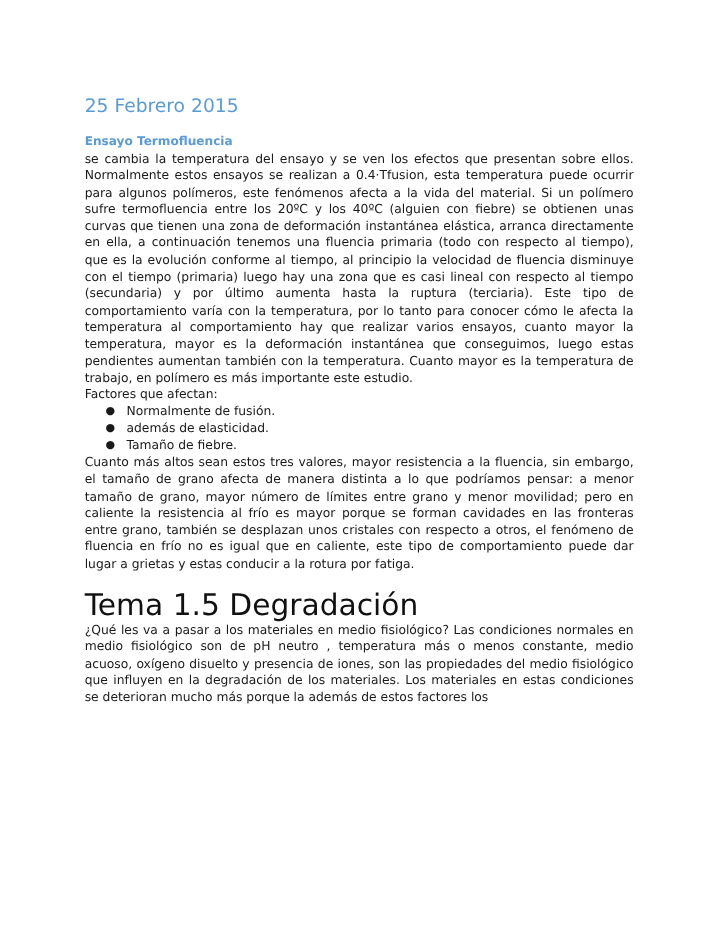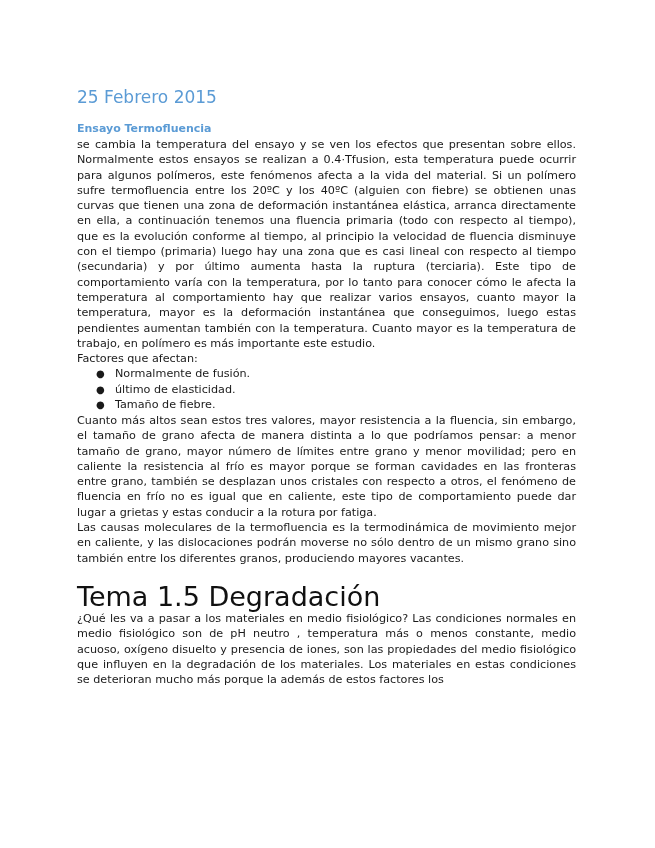--- a/index.html
+++ b/index.html
@@ -17,21 +17,20 @@
 <body>
 
 <div class="page">
   <h2 class="date">25 Febrero 2015</h2>
 
   <h3 class="h2">Ensayo Termofluencia</h3>
   <p>se cambia la temperatura del ensayo y se ven los efectos que presentan sobre ellos. Normalmente estos ensayos se realizan a 0.4·Tfusion, esta temperatura puede ocurrir para algunos polímeros, este fenómenos afecta a la vida del material. Si un polímero sufre termofluencia entre los 20ºC y los 40ºC (alguien con fiebre) se obtienen unas curvas que tienen una zona de deformación instantánea elástica, arranca directamente en ella, a continuación tenemos una fluencia primaria (todo con respecto al tiempo), que es la evolución conforme al tiempo, al principio la velocidad de fluencia disminuye con el tiempo (primaria) luego hay una zona que es casi lineal con respecto al tiempo (secundaria) y por último aumenta hasta la ruptura (terciaria). Este tipo de comportamiento varía con la temperatura, por lo tanto para conocer cómo le afecta la temperatura al comportamiento hay que realizar varios ensayos, cuanto mayor la temperatura, mayor es la deformación instantánea que conseguimos, luego estas pendientes aumentan también con la temperatura. Cuanto mayor es la temperatura de trabajo, en polímero es más importante este estudio.</p>
   <p>Factores que afectan:</p>
   <ul>
     <li><span class="bullet">●</span><span>Normalmente de fusión.</span></li>
-    <li><span class="bullet">●</span><span>último de elasticidad.</span></li>
+    <li><span class="bullet">●</span><span>además de elasticidad.</span></li>
     <li><span class="bullet">●</span><span>Tamaño de fiebre.</span></li>
   </ul>
   <p>Cuanto más altos sean estos tres valores, mayor resistencia a la fluencia, sin embargo, el tamaño de grano afecta de manera distinta a lo que podríamos pensar: a menor tamaño de grano, mayor número de límites entre grano y menor movilidad; pero en caliente la resistencia al frío es mayor porque se forman cavidades en las fronteras entre grano, también se desplazan unos cristales con respecto a otros, el fenómeno de fluencia en frío no es igual que en caliente, este tipo de comportamiento puede dar lugar a grietas y estas conducir a la rotura por fatiga.</p>
-  <p>Las causas moleculares de la termofluencia es la termodinámica de movimiento mejor en caliente, y las dislocaciones podrán moverse no sólo dentro de un mismo grano sino también entre los diferentes granos, produciendo mayores vacantes.</p>
 
   <h1 class="h1">Tema 1.5 Degradación</h1>
   <p>¿Qué les va a pasar a los materiales en medio fisiológico? Las condiciones normales en medio fisiológico son de pH neutro , temperatura más o menos constante, medio acuoso, oxígeno disuelto y presencia de iones, son las propiedades del medio fisiológico que influyen en la degradación de los materiales. Los materiales en estas condiciones se deterioran mucho más porque la además de estos factores los</p>
 </div>
 
 </body></html>

